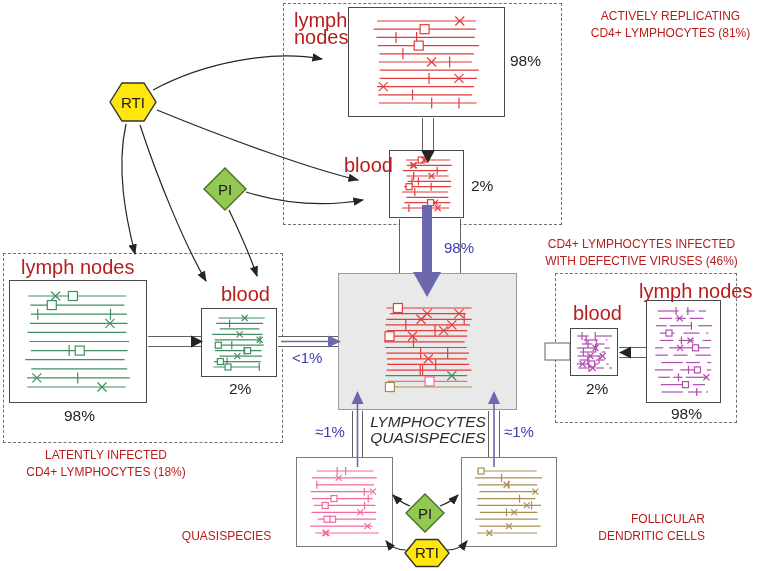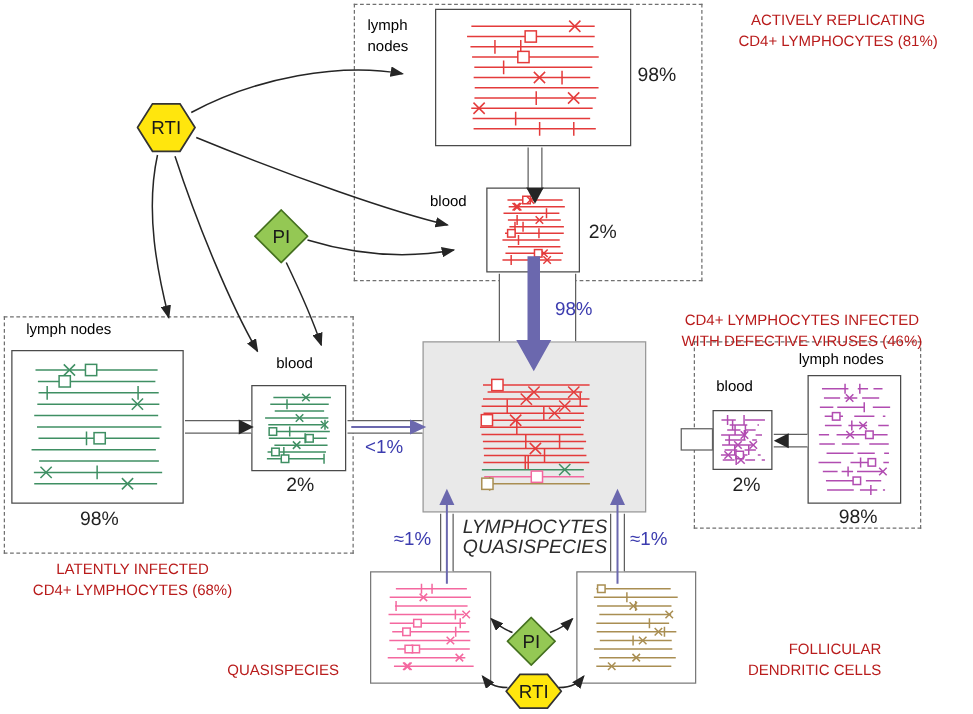--- a/index.html
+++ b/index.html
@@ -5,21 +5,21 @@
   html,body{margin:0;padding:0;background:#fff;}
   *{box-sizing:border-box;}
   #canvas{position:relative;width:778px;height:571px;background:#fff;overflow:hidden;
           font-family:"Liberation Sans",sans-serif;color:#2e2e2e;}
   .abs{position:absolute;}
   .dashed-box{position:absolute;border:1px dashed #707070;}
   .box{position:absolute;border:1px solid #4a4a4a;background:#fff;}
   .soft-box{position:absolute;border:1px solid #7a7a7a;background:#fff;}
   .gray-box{position:absolute;border:1px solid #9a9a9a;background:var(--pal-box_gray_fill,#e9e9e9);}
   .lbl{position:absolute;white-space:nowrap;}
-  .box-label{font-size:12px;color:#000000;}
+  .box-label{font-size:20px;color:#b91c1c;}
   .wrap{white-space:normal;line-height:17px;}
   .pct{font-size:15.5px;color:#1f1f1f;}
   .sec-title{font-size:12px;line-height:16.5px;color:#b91c1c;text-align:center;white-space:normal;}
   .flow{font-size:15px;color:var(--pal-flow_blue,#3c3caf);}
   .center-label{font-size:15.5px;font-style:italic;color:#2c2c2c;text-align:center;line-height:15.5px;white-space:normal;}
   .badge-text{font-size:15px;fill:#1a1a1a;font-family:"Liberation Sans",sans-serif;}
   .pipe{stroke:#606060;stroke-width:1;fill:none;}
   .thin-arrow{stroke:#252525;stroke-width:1.2;fill:none;}
   svg.overlay{position:absolute;left:0;top:0;pointer-events:none;}
   .patt-box svg{position:absolute;left:0;top:0;}
@@ -472,31 +472,31 @@
   <div class="lbl flow" style="left:444px;top:239px">98%</div>
 
   <div class="lbl box-label" style="left:21px;top:256px">lymph nodes</div>
   <div class="lbl pct" style="left:64px;top:407px">98%</div>
   <div class="lbl box-label" style="left:221px;top:283px">blood</div>
   <div class="lbl pct" style="left:229px;top:380px">2%</div>
   <div class="lbl flow" style="left:292px;top:349px">&lt;1%</div>
 
   <div class="lbl sec-title" style="left:-3px;top:447px;width:218px">
     <span>LATENTLY INFECTED</span><br>
-    <span>CD4+ LYMPHOCYTES (68%)</span>
+    <span>CD4+ LYMPHOCYTES (18%)</span>
   </div>
 
   <div class="lbl center-label" style="left:357px;top:414px;width:142px">
     <span>LYMPHOCYTES</span><br>
     <span>QUASISPECIES</span>
   </div>
   <div class="lbl flow" style="left:315px;top:423px">≈1%</div>
   <div class="lbl flow" style="left:504px;top:423px">≈1%</div>
 
-  <div class="lbl sec-title" style="left:505px;top:248px;width:273px">
+  <div class="lbl sec-title" style="left:505px;top:236px;width:273px">
     <span>CD4+ LYMPHOCYTES INFECTED</span><br>
     <span>WITH DEFECTIVE VIRUSES (46%)</span>
   </div>
   <div class="lbl box-label" style="left:573px;top:302px">blood</div>
   <div class="lbl box-label" style="left:639px;top:280px">lymph nodes</div>
   <div class="lbl pct" style="left:586px;top:380px">2%</div>
   <div class="lbl pct" style="left:671px;top:405px">98%</div>
 
   <div class="lbl sec-title" style="left:160px;top:528px;width:133px">QUASISPECIES</div>
   <div class="lbl sec-title" style="left:565px;top:511px;width:140px;text-align:right">

